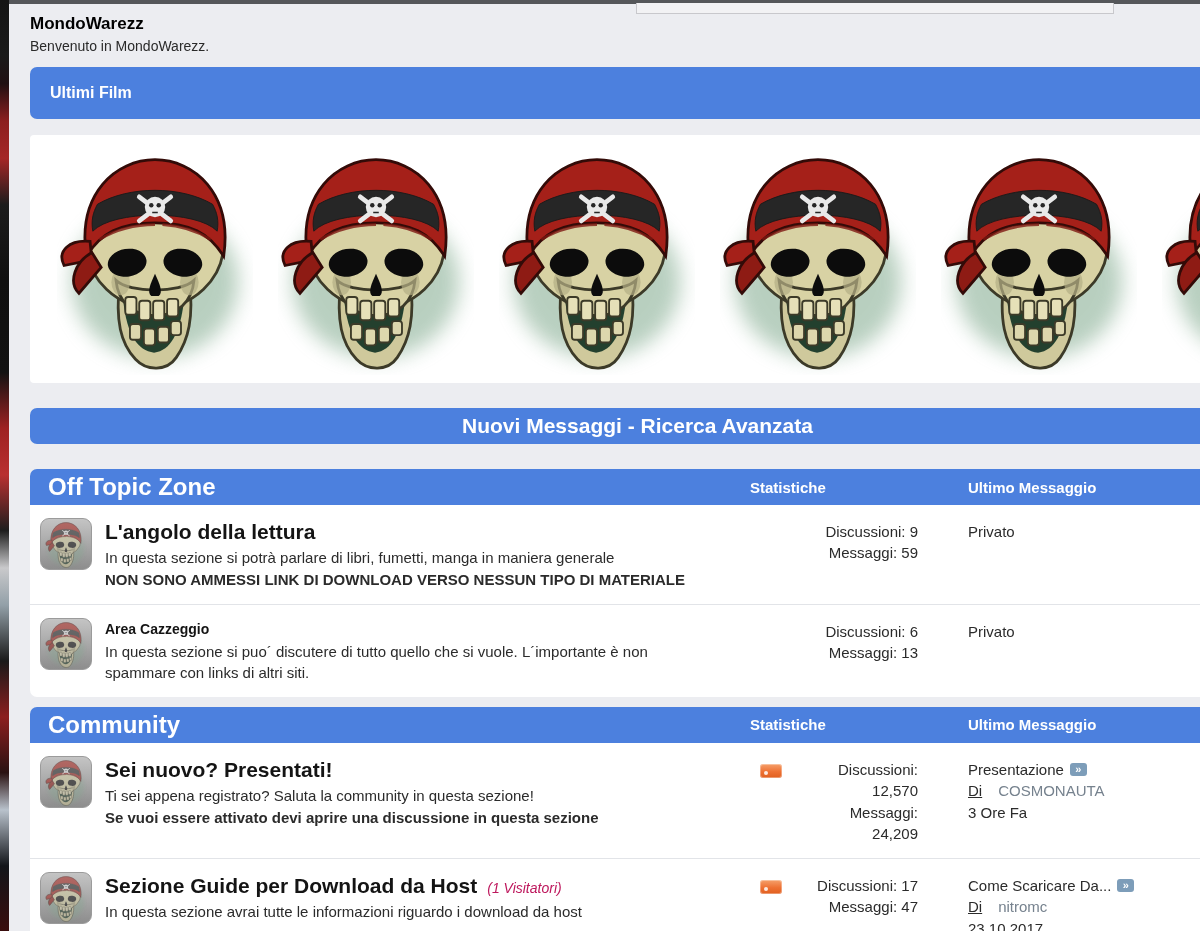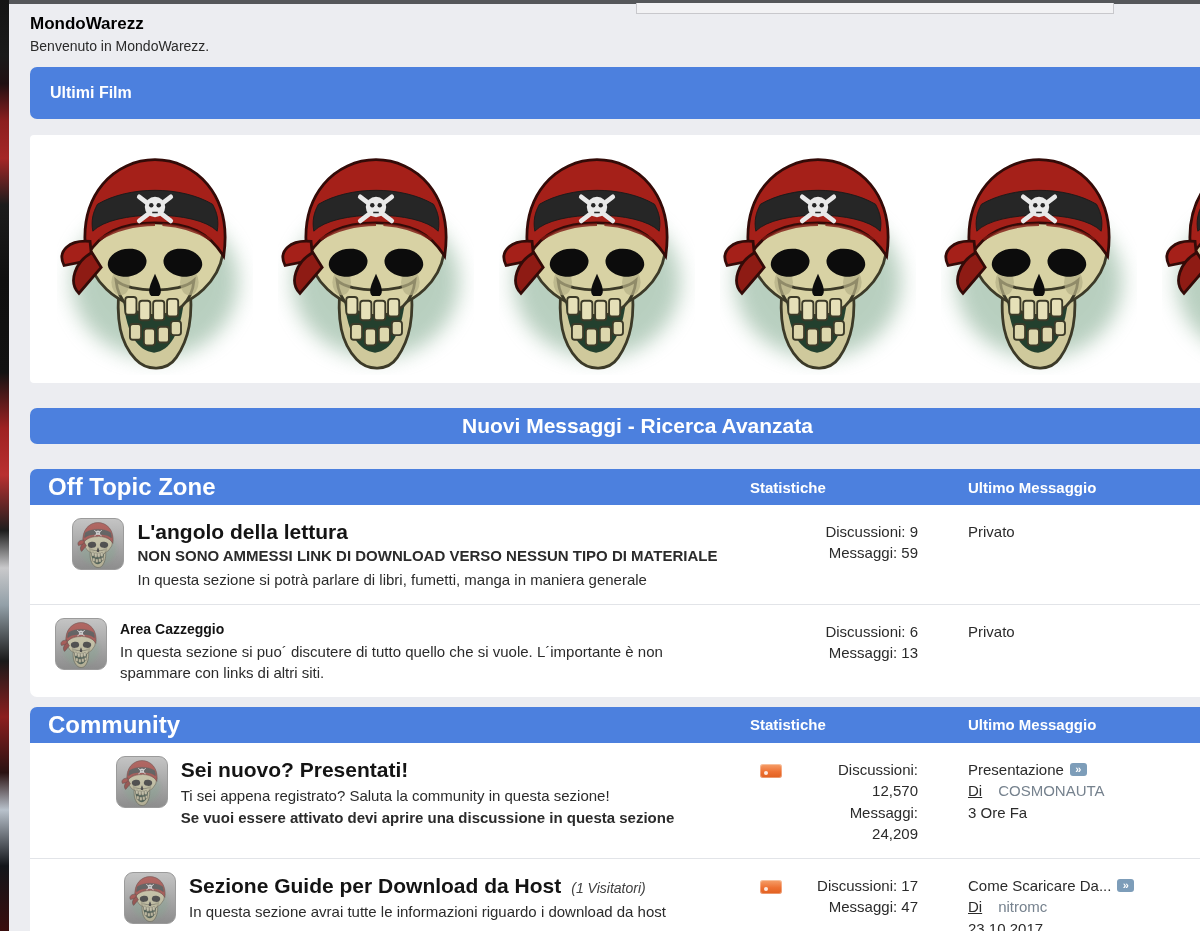--- a/index.html
+++ b/index.html
@@ -50,35 +50,35 @@
     color:#fff; align-items:center;
   }
   .sec-title { font-size:24px; font-weight:bold; padding-left:18px; cursor:pointer; }
   .col-stats-h { font-size:15px; font-weight:bold; padding-right:22px; }
   .col-last-h  { font-size:15px; font-weight:bold; padding-left:8px; }
 
   .rows { background:#fff; border-radius:0 0 7px 7px; }
   .row { padding:13px 0 14px 0; align-items:start; }
   .row + .row { border-top:1px solid #E2E4E8; }
 
-  .cell-main { display:flex; gap:13px; padding-left:10px;justify-content:center; }
+  .cell-main { display:flex; gap:13px; padding-left:10px; }
   .forum-icon {
     width:52px; height:52px; flex:0 0 auto; border-radius:9px;
     background:linear-gradient(180deg,#c4c4c4,#8d8d8d);
     border:1px solid #9b9b9b; overflow:hidden;
     display:flex; align-items:center; justify-content:center;
   }
   .forum-icon svg { width:42px; height:50px; opacity:.55; }
 
   .row-text { padding-top:1px; }
   .row-title { font-weight:bold; color:#141414; line-height:1.2; }
   .title-lg { font-size:21px; }
   .title-sm { font-size:14px; margin-top:2px; }
   .row-title a { color:#141414; text-decoration:none; cursor:pointer; }
-  .visitors { font-size:14px; font-weight:normal; font-style:italic; margin-left:10px; color:#404040;margin-top:8px; }
+  .visitors { font-size:14px; font-weight:normal; font-style:italic; margin-left:10px; color:#be185d;margin-top:8px; }
   .row-desc { font-size:15px; color:#2b2b2b; line-height:1.4; margin-top:3px; max-width:615px; }
   .row-desc.bold { font-weight:bold; margin-top:1px; }
 
   .cell-stats {
     position:relative; text-align:right; padding:3px 42px 0 0;
     font-size:15px; color:#2b2b2b; line-height:1.42;
   }
   .rss {
     position:absolute; left:10px; top:8px; width:22px; height:14px;
     border-radius:3px; cursor:pointer;
@@ -222,22 +222,22 @@
 
       <div class="row sec-grid">
         <div class="cell-main">
           <div class="forum-icon">
               <svg>
                 <use href="#skull"></use>
               </svg>
             </div>
           <div class="row-text">
             <div class="row-title title-lg"><a>L'angolo della lettura</a></div>
+            <div class="row-desc">In questa sezione si potrà parlare di libri, fumetti, manga in maniera generale</div>
             <div class="row-desc bold">NON SONO AMMESSI LINK DI DOWNLOAD VERSO NESSUN TIPO DI MATERIALE</div>
-            <div class="row-desc">In questa sezione si potrà parlare di libri, fumetti, manga in maniera generale</div>
           </div>
         </div>
         <div class="cell-stats">
           <div>Discussioni: 9</div>
           <div>Messaggi: 59</div>
         </div>
         <div class="cell-last">
           <div>Privato</div>
         </div>
       </div>

